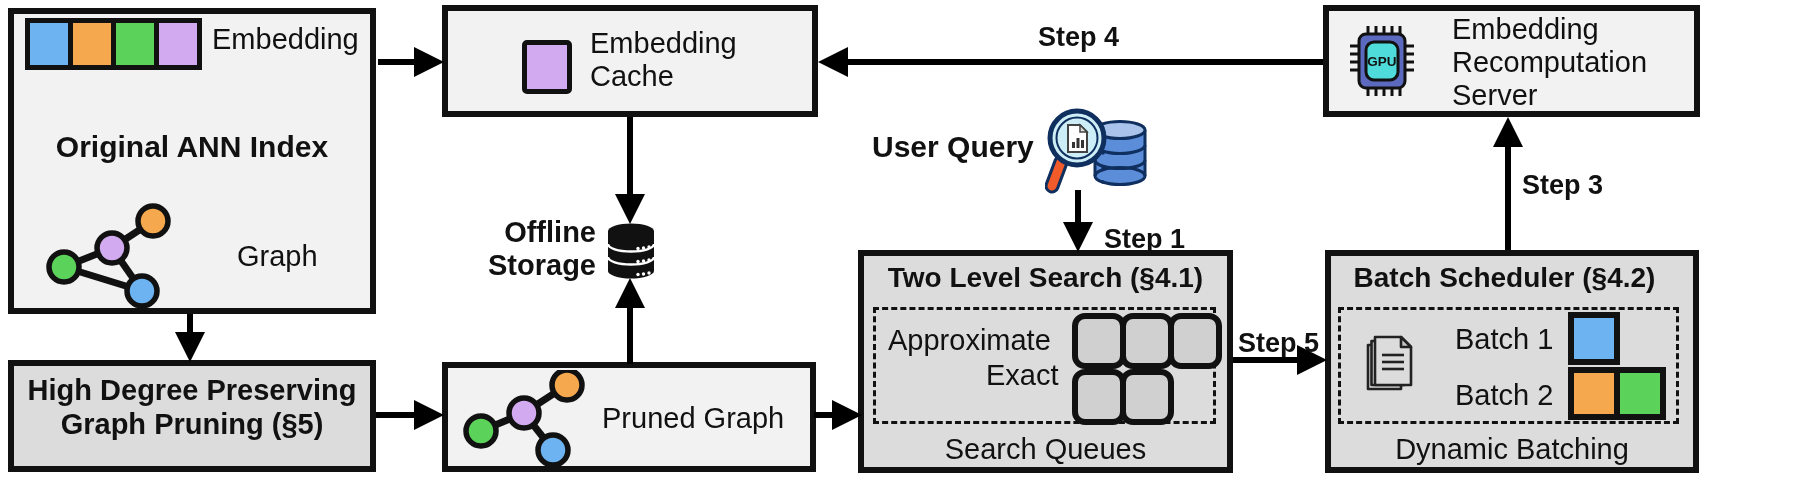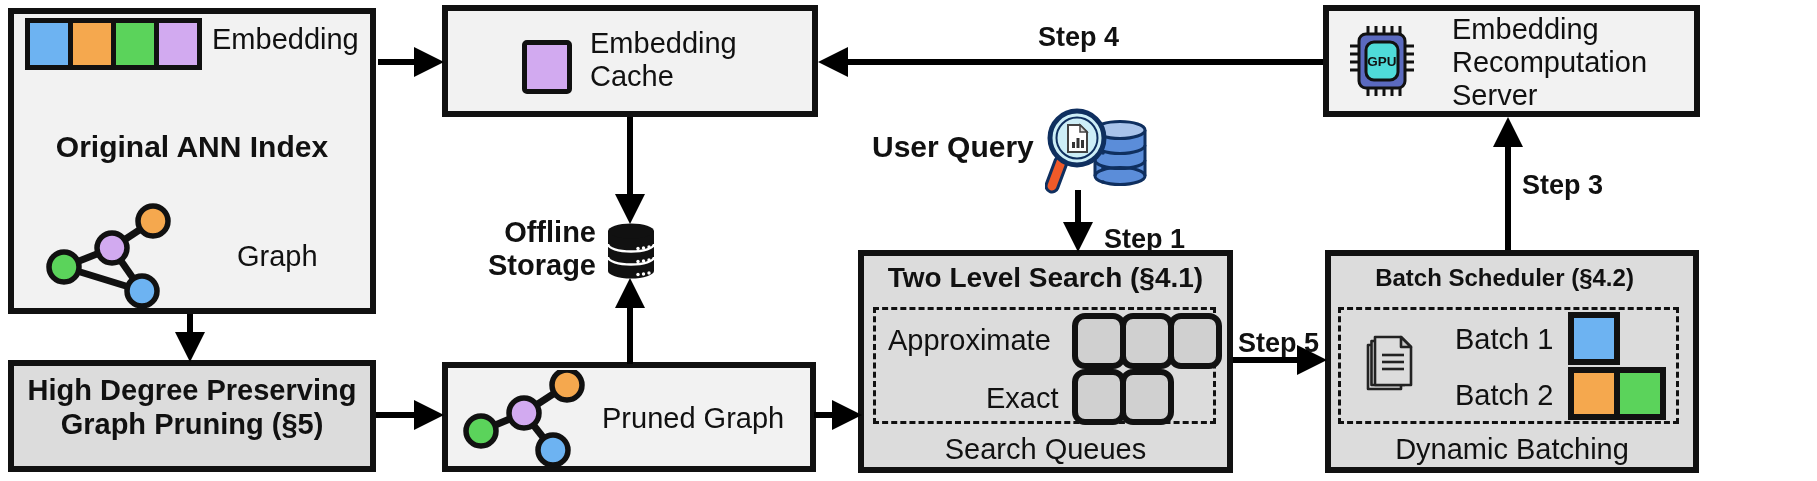--- a/index.html
+++ b/index.html
@@ -156,28 +156,28 @@
     </g>
   </svg>
 
   <div class="lbl b center" style="left:858px;top:261px;width:375px;font-size:28px;">Two Level Search (§4.1)</div>
   <div class="lbl" style="left:888px;top:324px;">Approximate</div>
   <div class="qrow" style="left:1072px;top:313px;">
     <div class="q"></div>
     <div class="q"></div>
     <div class="q"></div>
   </div>
-  <div class="lbl" style="left:986px;top:382px;">Exact</div>
+  <div class="lbl" style="left:986px;top:359px;">Exact</div>
   <div class="qrow" style="left:1072px;top:369px;">
     <div class="q"></div>
     <div class="q"></div>
   </div>
   <div class="lbl center" style="left:858px;top:433px;width:375px;">Search Queues</div>
 
-  <div class="lbl b center" style="left:1325px;top:261px;width:359px;font-size:24px;">Batch Scheduler (§4.2)</div>
+  <div class="lbl b center" style="left:1325px;top:261px;width:359px;font-size:28px;">Batch Scheduler (§4.2)</div>
   <svg class="overlay" style="left:1364px;top:333px;" width="54" height="60" viewBox="0 0 54 60">
     <g fill="#dcdcdc" stroke="#222" stroke-width="2.6" stroke-linejoin="round">
       <rect x="4" y="12" width="33" height="44"></rect>
       <rect x="7.5" y="8" width="33" height="44"></rect>
       <path d="M11,4 h26 l10,10 v38 h-36 z"></path>
       <path d="M37,4 l10,10 h-10 z" fill="#c6c6c6"></path>
     </g>
     <g stroke="#222" stroke-width="2.6">
       <line x1="18" y1="22" x2="40" y2="22"></line>
       <line x1="18" y1="29" x2="40" y2="29"></line>

